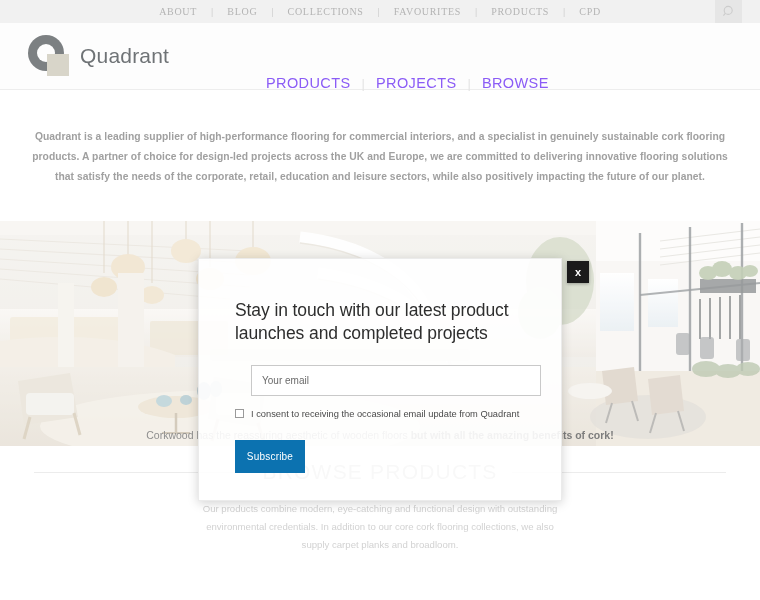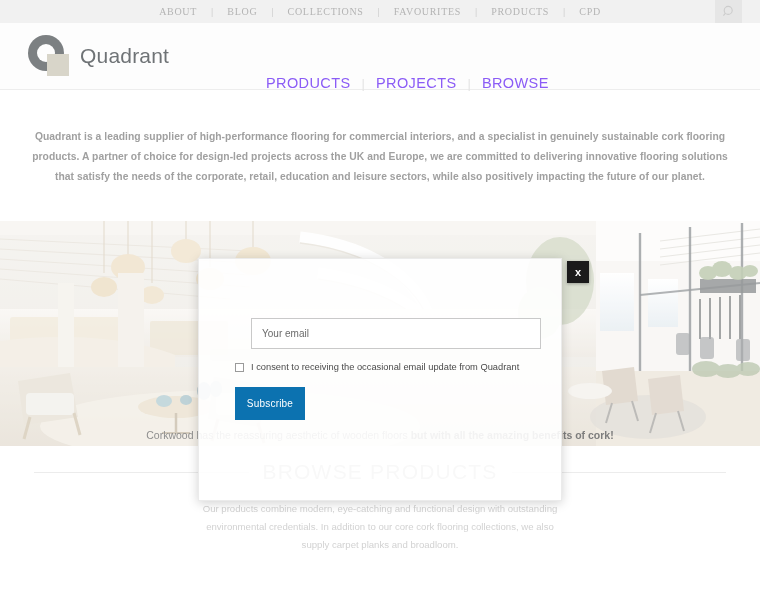--- a/index.html
+++ b/index.html
@@ -194,21 +194,21 @@
     border:1px solid #9a9a9a;
     background:rgba(255,255,255,.7);
     flex:0 0 auto;
     cursor:pointer;
   }
   .consent-label{
     font-size:9.3px;
     color:#4a4a4a;
   }
   .subscribe-btn{
-    margin-top:15px;
+    margin-top:21px;
     width:70px; height:33px;
     background:#0c72b0;
     color:#ffffff;
     border:none;
     font-size:10px;
     font-family:"Liberation Sans", sans-serif;
     letter-spacing:.2px;
     cursor:pointer;
   }
 </style>
@@ -436,20 +436,21 @@
     <div class="browse-rule"></div>
     <h2 class="browse-title">BROWSE PRODUCTS</h2>
     <div class="browse-rule"></div>
   </div>
   <p class="browse-sub">Our products combine modern, eye-catching and functional design with outstanding environmental credentials. In addition to our core cork flooring collections, we also supply carpet planks and broadloom.</p>
 </section>
 
 <div class="modal-wrap">
   <div class="modal-close">x</div>
   <div class="modal-body">
+    <h3 class="modal-title">Stay in touch with our latest product launches and completed projects</h3>
     <input class="email-input" type="text" placeholder="Your email" style="">
     <div class="consent">
       <div class="consent-box"></div>
       <span class="consent-label">I consent to receiving the occasional email update from Quadrant</span>
     </div>
     <button class="subscribe-btn">Subscribe</button>
   </div>
 </div>
 
 </body></html>

